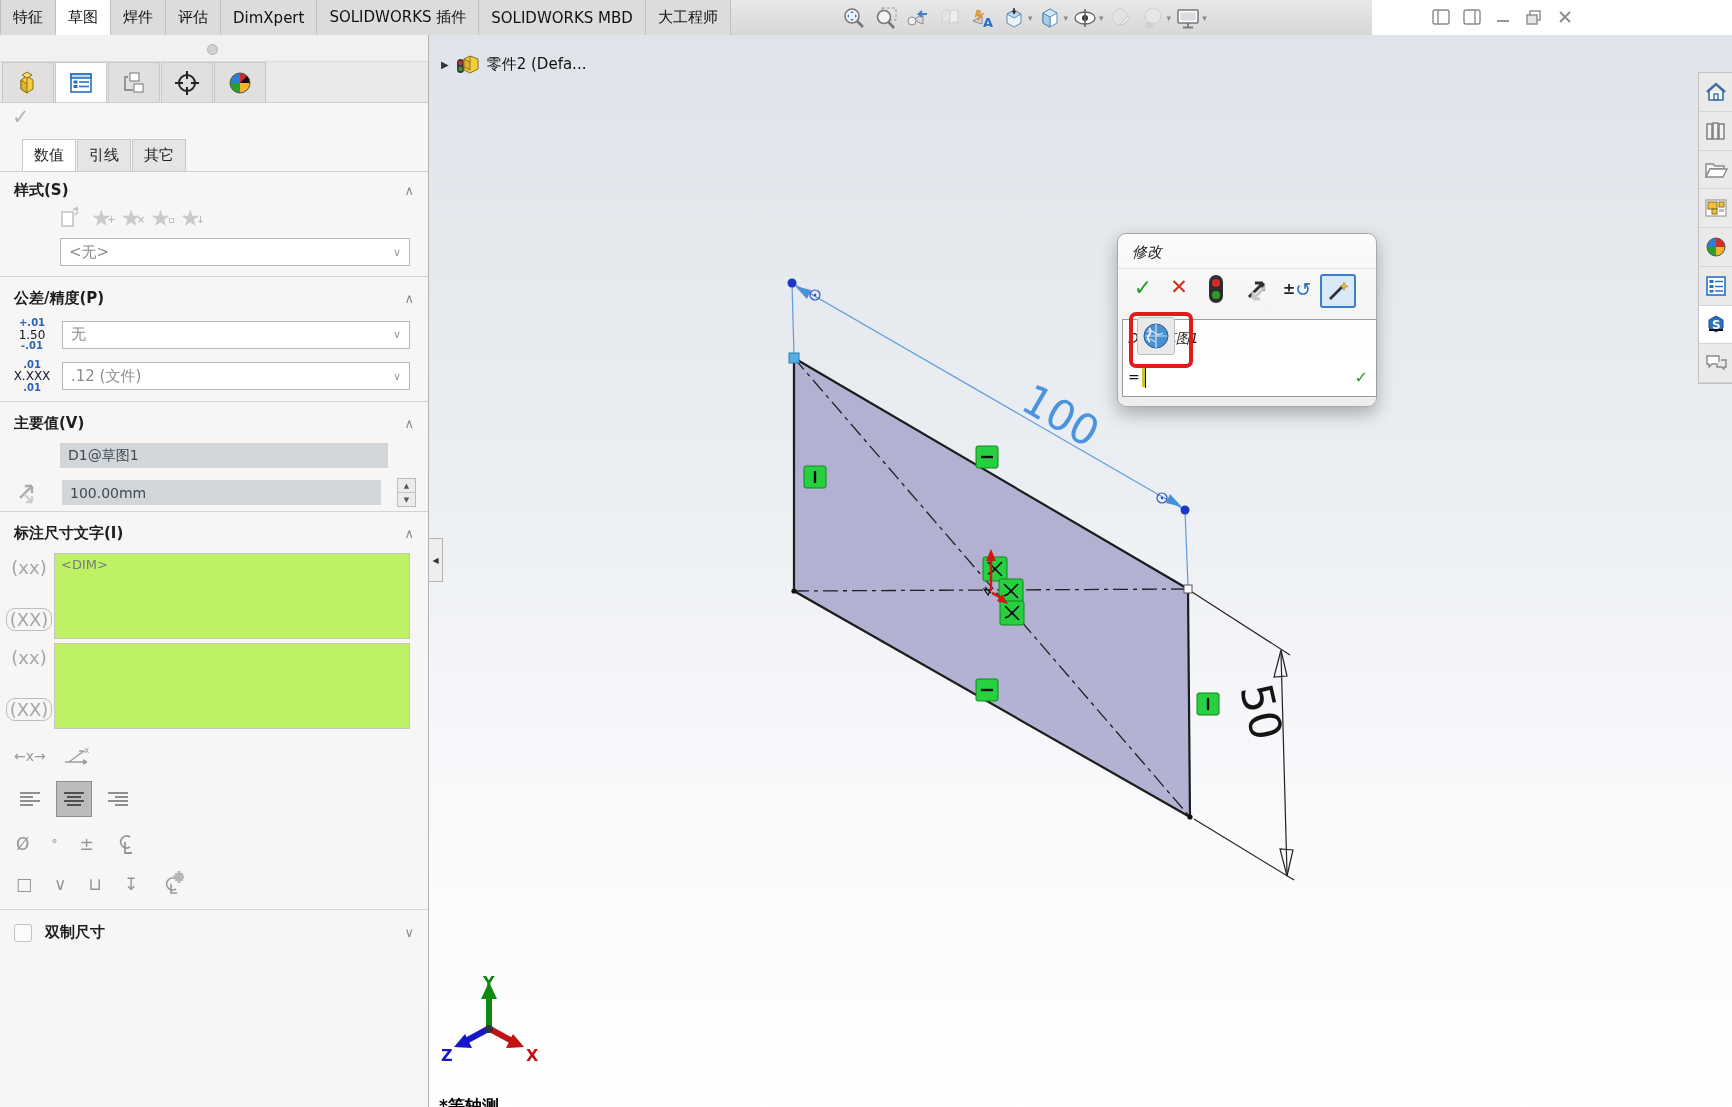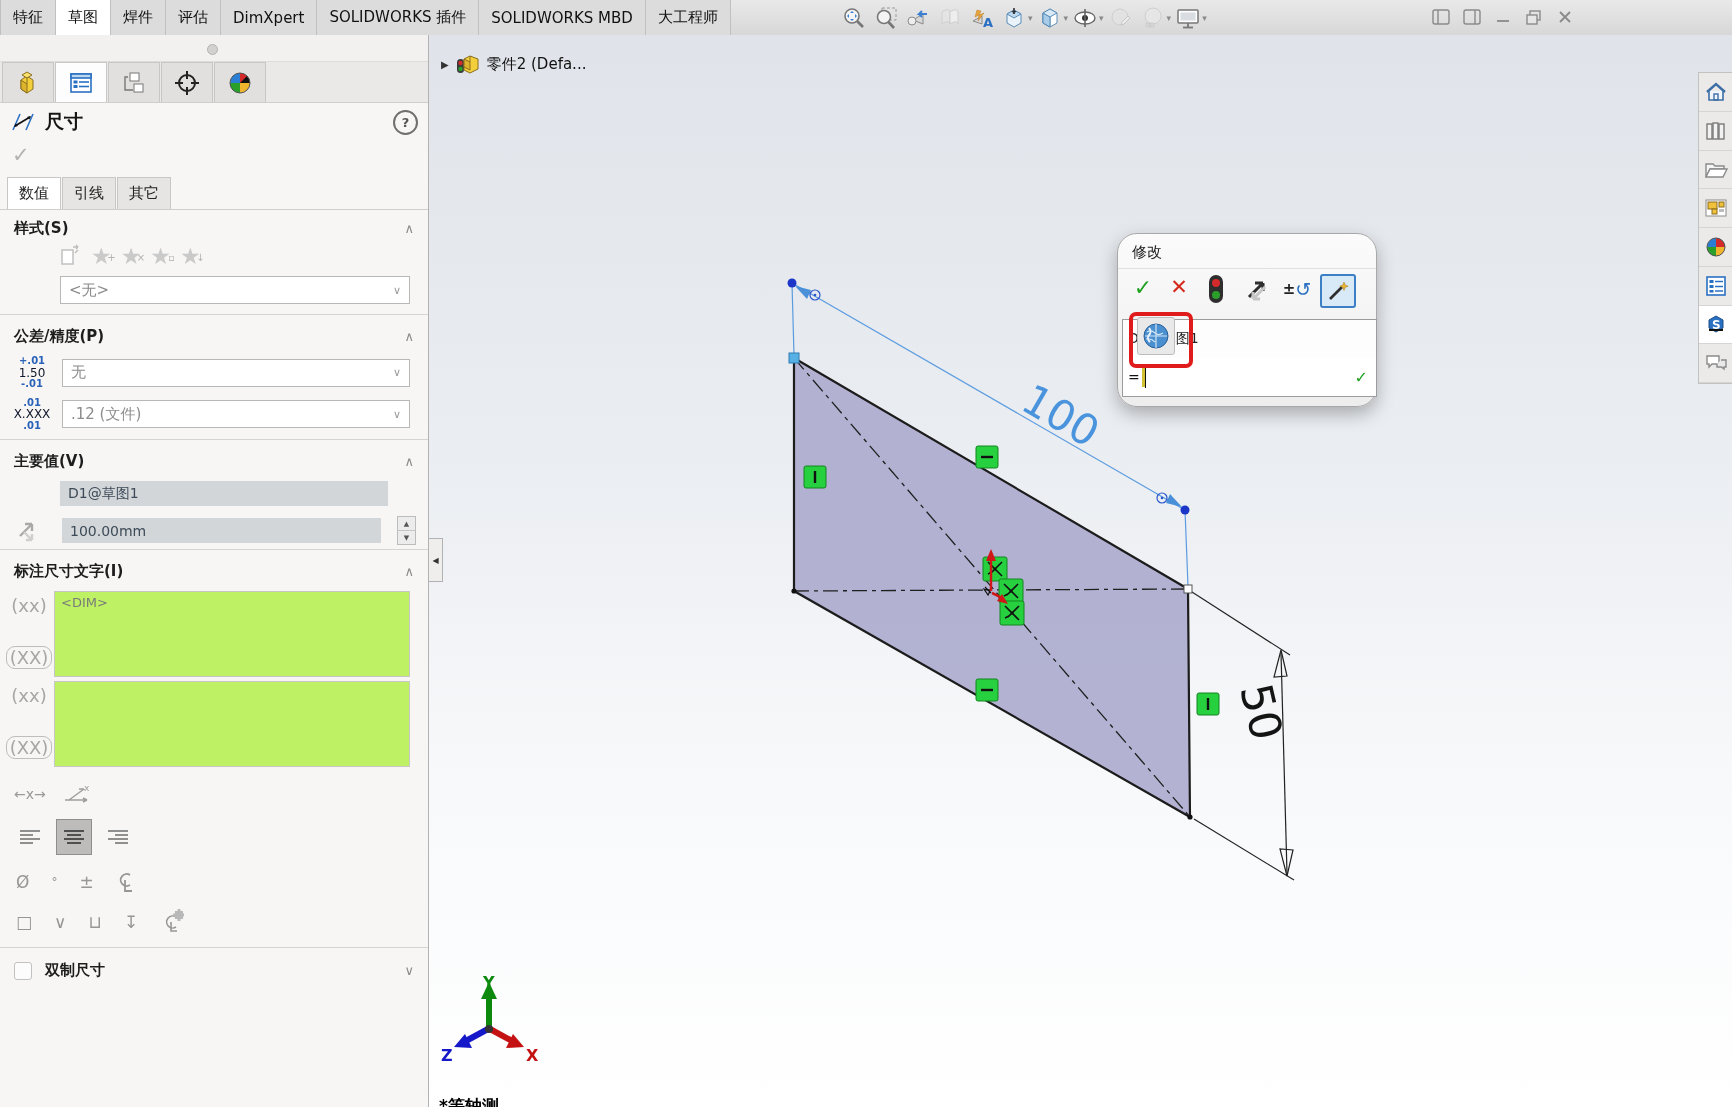--- a/index.html
+++ b/index.html
@@ -1,19 +1,19 @@
 <!DOCTYPE html>
 <html><head>
 <meta charset="utf-8">
 <style>
   html,body{margin:0;padding:0;background:#888;}
   .app{position:relative;width:1732px;height:1107px;background:#fff;overflow:hidden;
        font-family:"DejaVu Sans","Liberation Sans",sans-serif;-webkit-font-smoothing:antialiased;}
   
-  .topbar{position:absolute;left:0;top:0;width:1732px;height:35px;
+  .topbar{position:absolute;left:0;top:0;width:1372px;height:35px;
           background:linear-gradient(#e9e9e9,#d7d7d7);border-bottom:1px solid #bcbcbc;}
   .menu-tabs{position:absolute;left:0;top:0;height:35px;display:flex;}
   .mtab{display:flex;align-items:center;padding:0 12px;font-size:15px;color:#111;
         border-right:1px solid #c0c0c0;background:#dcdcdc;white-space:nowrap;cursor:default;}
   .mtab:first-child{border-left:1px solid #c0c0c0;}
   .mtab.active{background:#ffffff;}
   .hud{position:absolute;left:838px;top:0;height:35px;display:flex;align-items:center;}
   .hicon{width:26px;height:26px;margin:0 3px;display:flex;align-items:center;justify-content:center;}
   .hcaret{font-size:9px;color:#8a8a8a;margin:0 1px 0 -2px;}
   .winbtns{position:absolute;left:1430px;top:6px;display:flex;gap:9px;}
@@ -26,21 +26,21 @@
              background:#d2d1d0;border:1px solid #b4b3b2;}
   .pmtabs{display:flex;height:40px;background:#ebe9e7;border-bottom:1px solid #cfcecd;padding-left:2px;}
   .pmtab{width:50px;display:flex;align-items:center;justify-content:center;
          border:1px solid #c8c7c6;border-bottom:none;background:#e2e0de;margin-right:1px;}
   .pmtab.active{background:#fdfdfd;}
   .pmheader{height:38px;display:flex;align-items:center;padding:0 10px;gap:9px;}
   .pmtitle{font-size:19px;font-weight:bold;color:#141414;}
   .help{margin-left:auto;width:21px;height:21px;border:2px solid #6f6f6f;border-radius:50%;
         color:#555;display:flex;align-items:center;justify-content:center;font-size:13px;font-weight:bold;}
   .okrow{padding:2px 12px 6px;color:#b2b2b2;font-size:21px;font-weight:bold;}
-  .vtabs{display:flex;padding:0 7px;margin-top:4px;border-bottom:1px solid #cfcecd;align-items:flex-end;}
+  .vtabs{display:flex;padding:0 22px;margin-top:4px;border-bottom:1px solid #cfcecd;align-items:flex-end;}
   .vtab{padding:6px 11px;font-size:15px;background:#e7e5e3;border:1px solid #c8c7c6;border-bottom:none;
         margin-right:1px;color:#222;}
   .vtab.active{background:#ffffff;}
   .sec-h{display:flex;align-items:center;padding:9px 14px 6px;font-weight:bold;font-size:15px;}
   .chev{margin-left:auto;color:#8a8a8a;font-size:13px;font-weight:normal;}
   .sep{height:1px;background:#d5d4d3;margin:3px 0;}
   .stars{display:flex;gap:9px;padding:0 0 6px 58px;align-items:center;}
   .star{position:relative;color:#cacaca;font-size:23px;line-height:22px;}
   .star .sub{position:absolute;right:-4px;bottom:-2px;font-size:10px;color:#b3b3b3;}
   .dd{margin:2px 18px 10px 60px;height:26px;border:1px solid #b9b8b7;background:#fff;
@@ -80,22 +80,22 @@
   
   .graphics{position:absolute;left:429px;top:35px;width:1303px;height:1072px;
             background:linear-gradient(180deg,#e0e3e9 0%,#eaedf1 38%,#f8f9fb 70%,#ffffff 100%);}
   .tree{position:absolute;left:12px;top:16px;display:flex;align-items:center;gap:7px;
         font-size:15px;color:#111;}
   .tree .arrow{font-size:10px;color:#333;}
   .sketch{position:absolute;left:0;top:0;}
   .viewlabel{position:absolute;left:10px;top:1060px;font-size:17px;font-weight:bold;color:#000;}
   
   .mdlg{position:absolute;left:688px;top:198px;width:258px;height:172px;border:1px solid #a8a8a8;
-        border-radius:20px;background:linear-gradient(#fbfbfb,#ededed);
-        box-shadow:0 7px 18px rgba(0,0,0,.28);z-index:10;}
+        border-radius:9px;background:linear-gradient(#fbfbfb,#ededed);
+        box-shadow:0 7px 18px rgba(0,0,0,.28);z-index:10;font-style:italic;}
   .mdlg-title{padding:9px 14px 6px;font-size:15px;color:#222;}
   .mdlg-tools{position:relative;height:40px;border-top:1px solid #e0e0e0;}
   .mtool{position:absolute;top:5px;display:flex;align-items:center;justify-content:center;}
   .wandbox{border:2px solid #3d7fc4;background:#d8e9f8;border-radius:3px;}
   .mrow-name{position:absolute;left:4px;top:85px;width:248px;height:38px;background:#fdfdfd;
              border:1px solid #9c9c9c;display:flex;align-items:center;font-size:14px;color:#222;
              padding-left:5px;}
   .mrow-val{position:absolute;left:4px;top:124px;width:248px;height:38px;background:#ffffff;
             border:1px solid #9c9c9c;border-top:none;display:flex;align-items:center;
             font-size:14px;color:#111;padding-left:5px;}
@@ -293,30 +293,20 @@
             <circle cx="13" cy="13" r="10" fill="#2a7fd4"></circle>
             <path d="M13 13L13 3A10 10 0 0 1 23 13Z" fill="#d42a2a"></path>
             <path d="M13 13L23 13A10 10 0 0 1 13 23Z" fill="#f0b52d"></path>
             <path d="M13 13L13 23A10 10 0 0 1 3 13Z" fill="#2aa02a"></path>
             <path d="M13 13L20 6A10 10 0 0 1 23 13Z" fill="#111"></path>
             <circle cx="13" cy="13" r="10" fill="none" stroke="#555"></circle>
           </svg>
       </div>
     </div>
 
-    <div class="pmheader">
-      <svg width="26" height="24">
-          <line x1="3" y1="20" x2="10" y2="4" stroke="#2a70c2" stroke-width="1.6"></line>
-          <line x1="16" y1="20" x2="23" y2="4" stroke="#2a70c2" stroke-width="1.6"></line>
-          <line x1="5" y1="16" x2="20" y2="7" stroke="#111" stroke-width="1.6"></line>
-          <path d="M4 17l4-1-2.5-2.5zM21 6l-4 1 2.5 2.5z" fill="#111"></path>
-        </svg>
-      <span class="pmtitle">尺寸</span>
-      <span class="help">?</span>
-    </div>
     <div class="okrow">✓</div>
 
     <div class="vtabs">
       <div class="vtab active">数值</div>
       <div class="vtab">引线</div>
       <div class="vtab">其它</div>
     </div>
 
     <div class="sec-h">
       <span>样式(S)</span>

